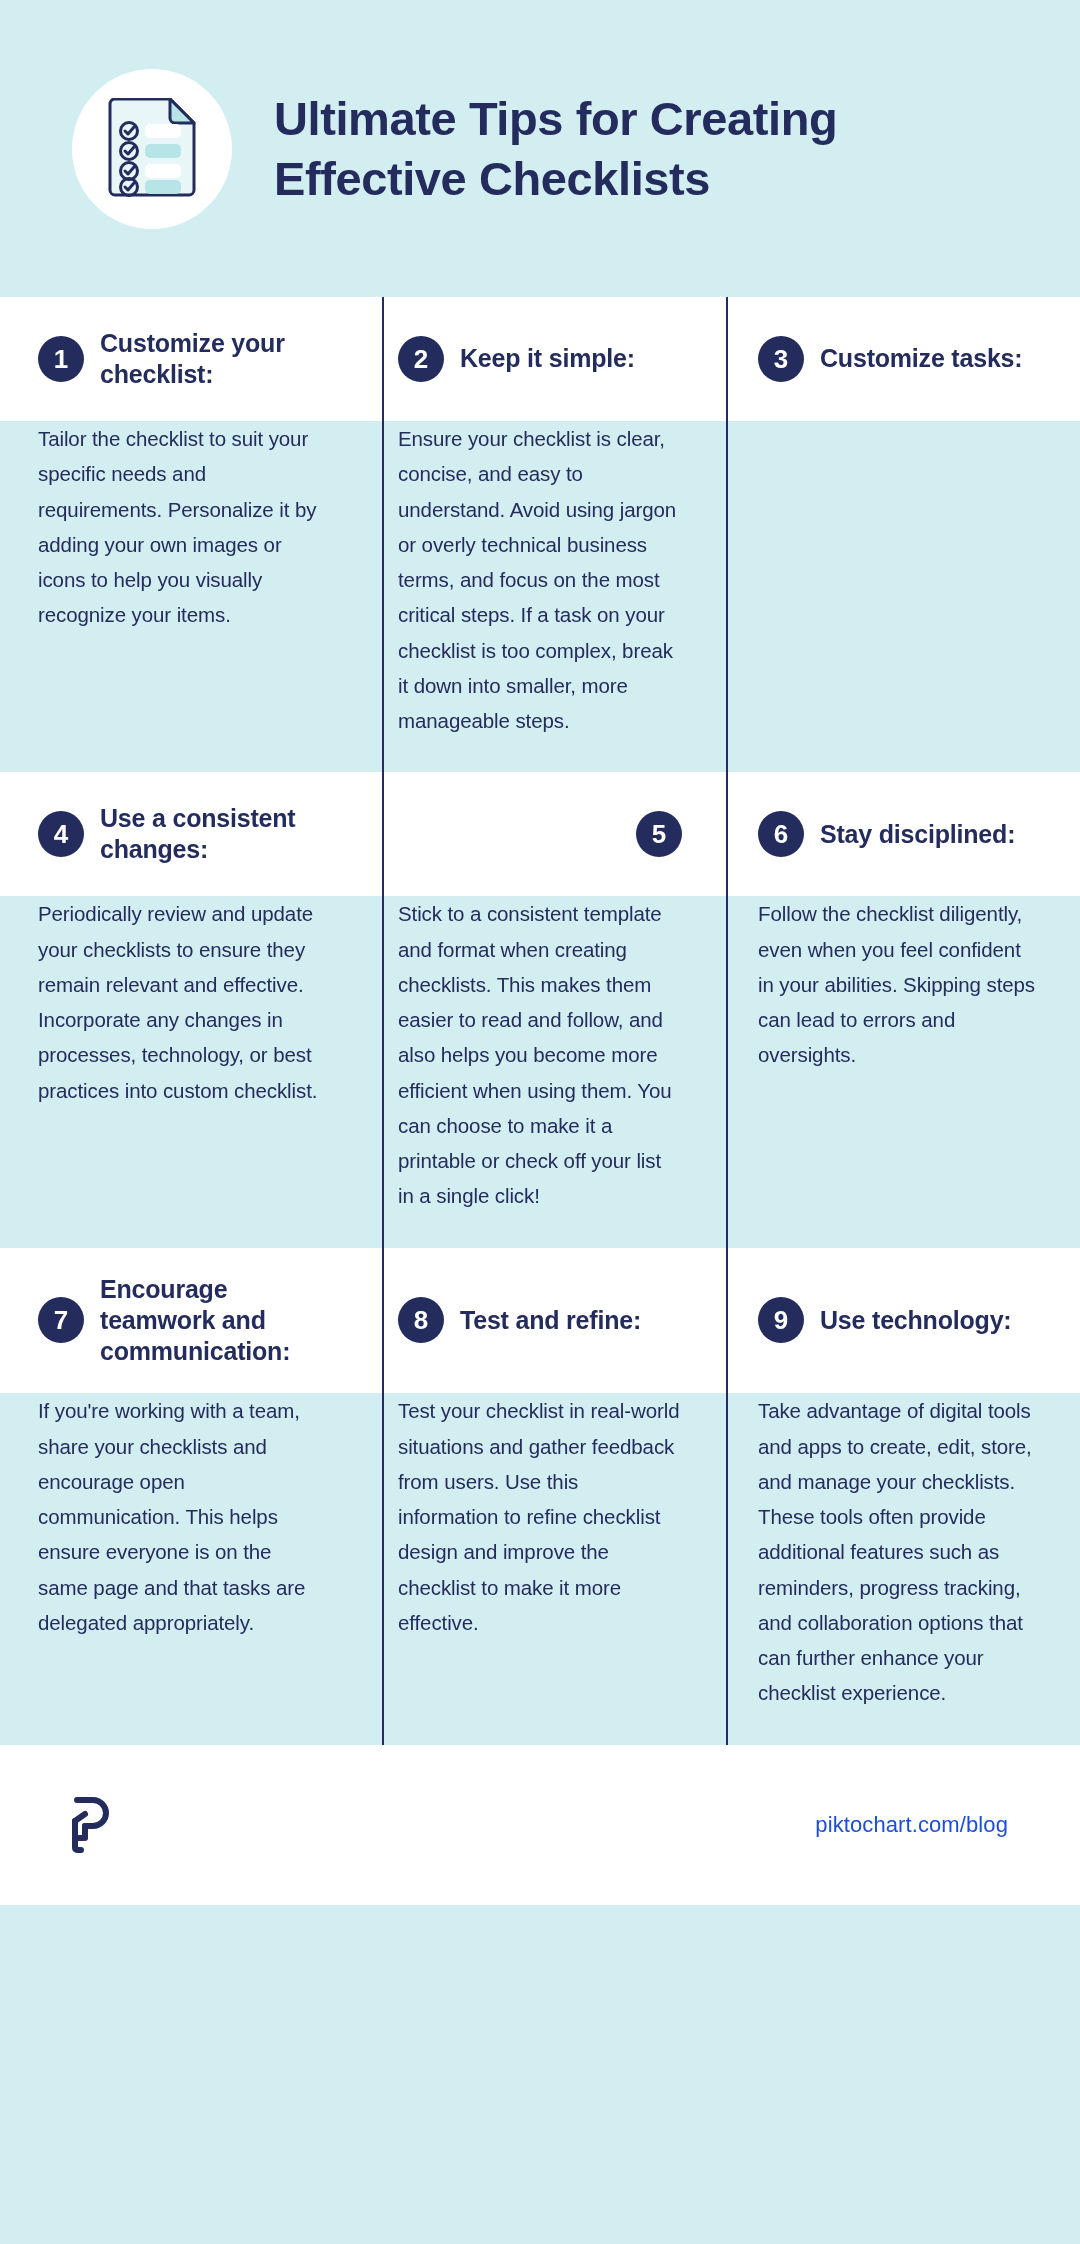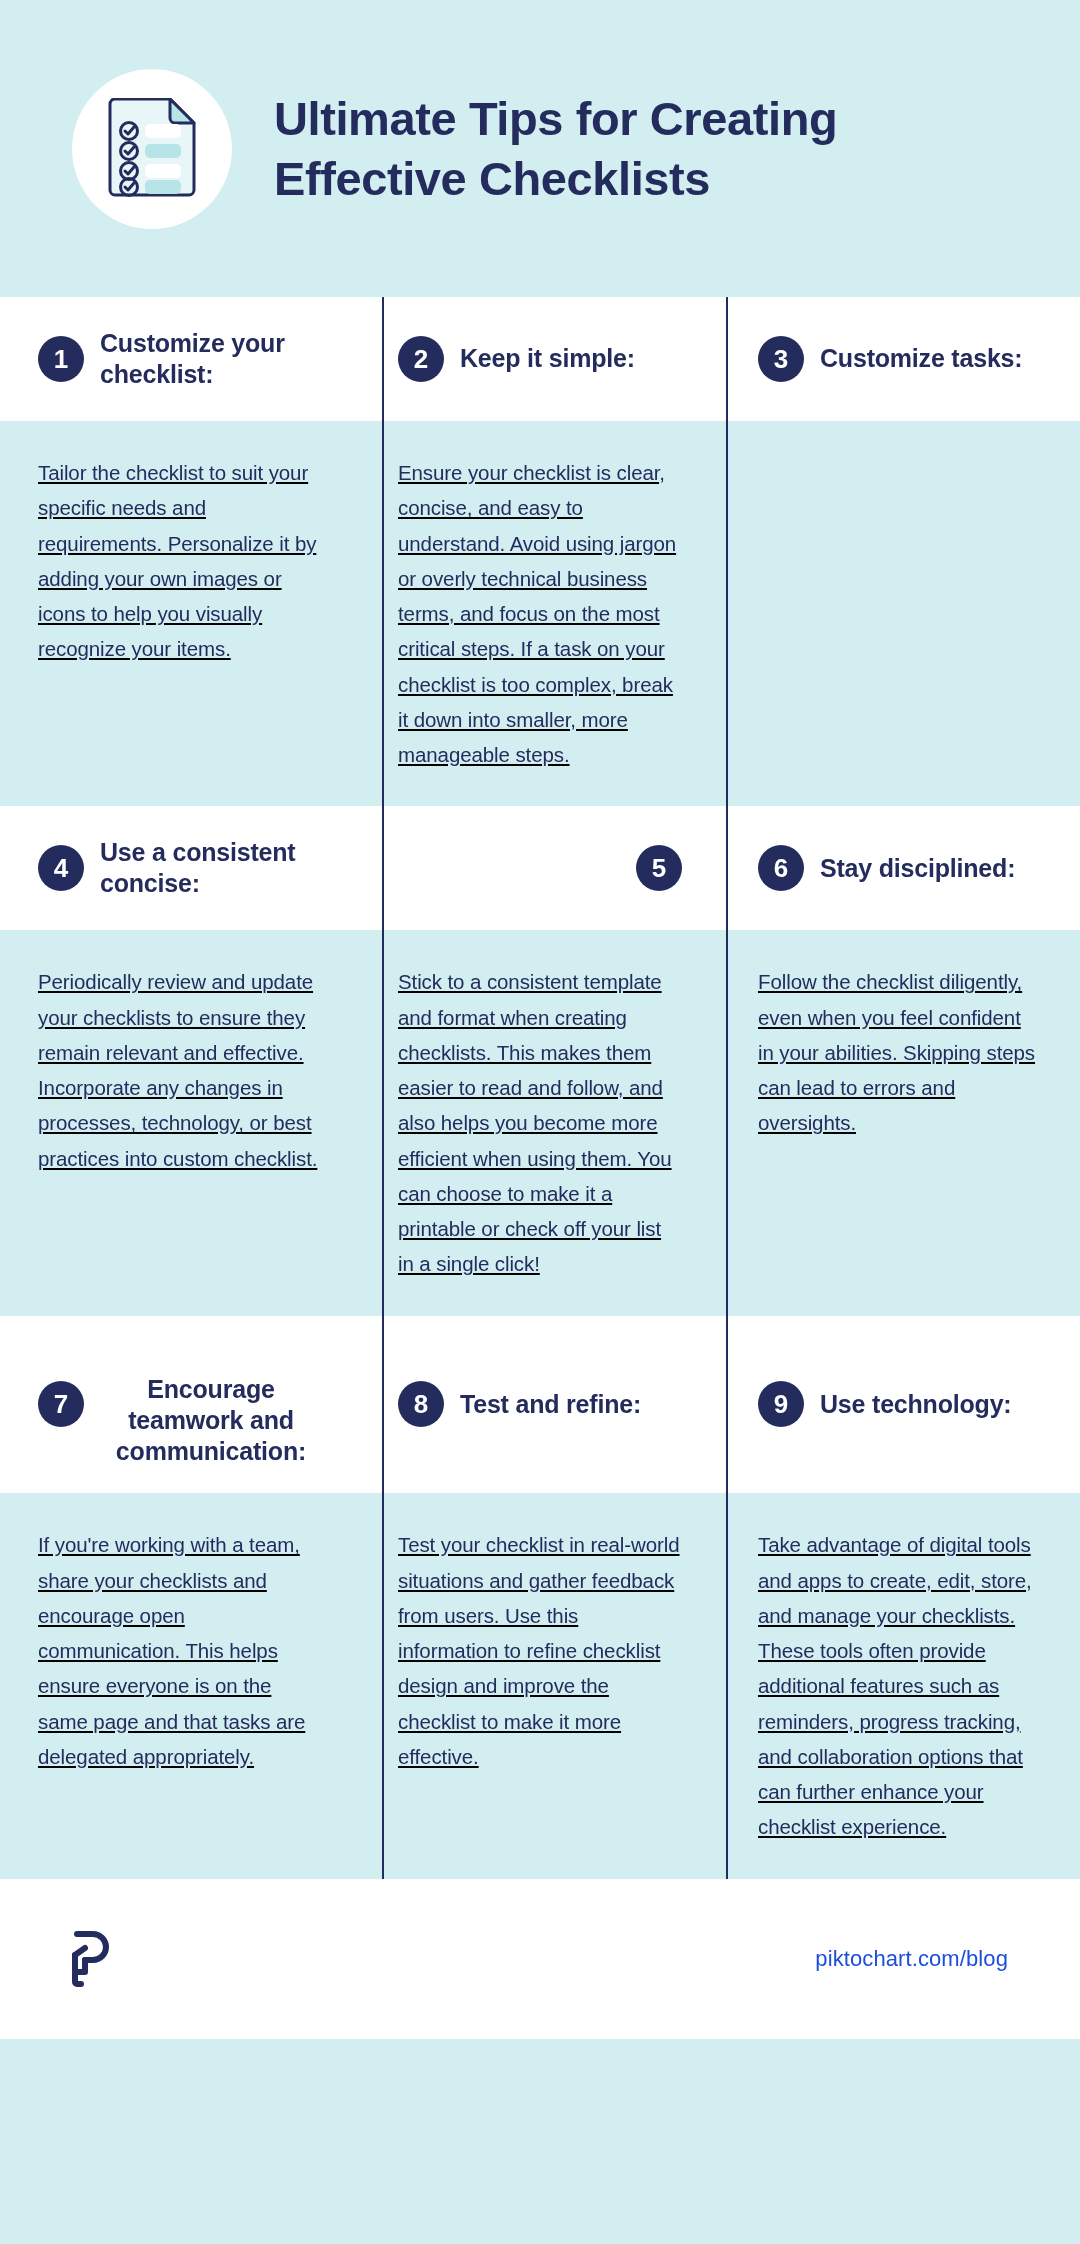--- a/index.html
+++ b/index.html
@@ -111,27 +111,25 @@
     line-height: 1;
   }
 
   .head-title {
     color: #232c5c;
     font-size: 25px;
     font-weight: bold;
     line-height: 1.25;
     letter-spacing: -0.2px;
   }
-  .head-title.ta-right { text-align: center; margin-top: 32px; }
+  .head-title.ta-right { text-align: left; }
 
   
   .row-body .cell {
-    padding-top: 34px;
     padding-bottom: 34px;
-    text-decoration: underline;
   }
 
   .body-text {
     color: #232c5c;
     font-size: 20.5px;
     line-height: 1.72;
     letter-spacing: -0.1px;
   }
 
   
@@ -216,21 +214,21 @@
         <p class="body-text">Ensure your checklist is clear, concise, and easy to understand. Avoid using jargon or overly technical business terms, and focus on the most critical steps. If a task on your checklist is too complex, break it down into smaller, more manageable steps.</p>
       </div>
     </div>
 
     <div class="row row-head band-white">
       <div class="divider d1"></div>
       <div class="divider d2"></div>
       <div class="cell">
         <div class="head-inner align-right">
           <span class="num-circle">4</span>
-          <span class="head-title">Use a consistent concise:</span>
+          <span class="head-title">Use a consistent changes:</span>
         </div>
       </div>
       <div class="cell">
         <div class="head-inner align-right">
           <span class="num-circle">5</span>
         </div>
       </div>
       <div class="cell">
         <div class="head-inner">
           <span class="num-circle">6</span>

